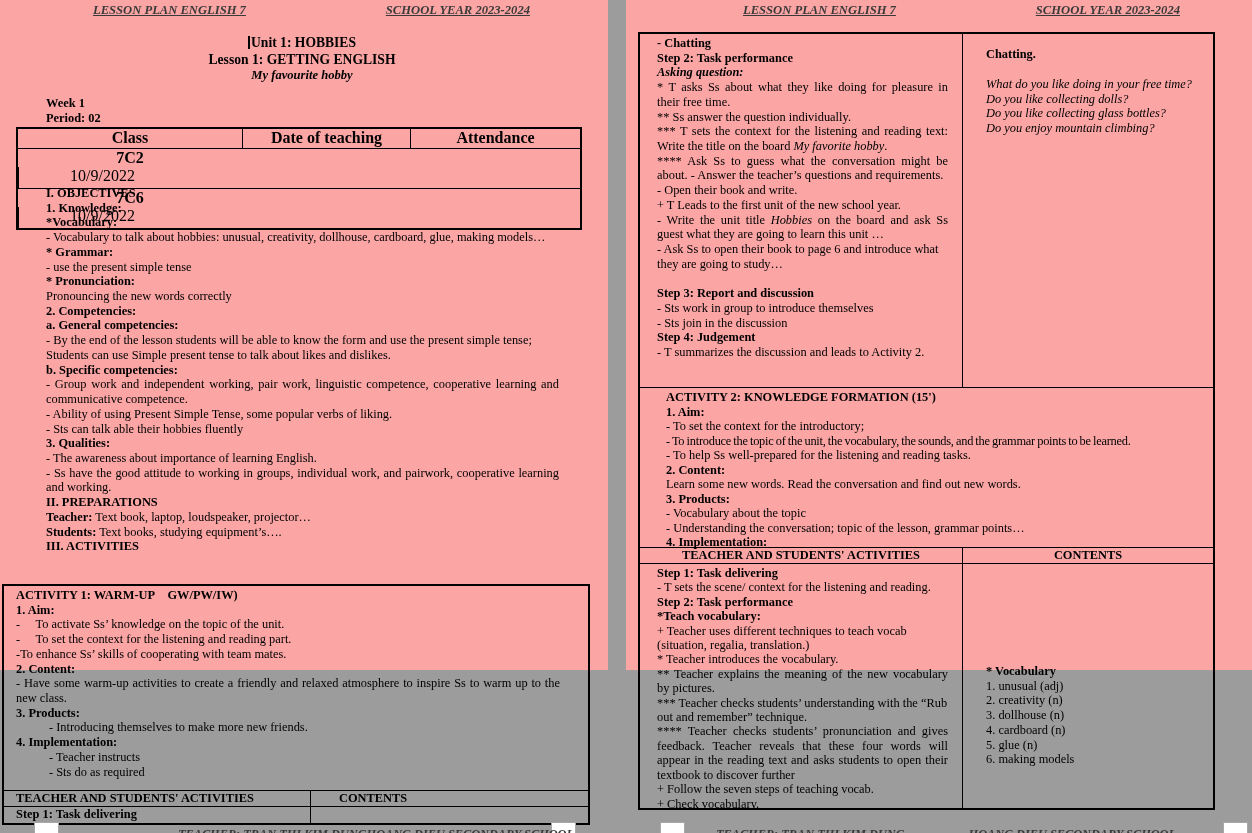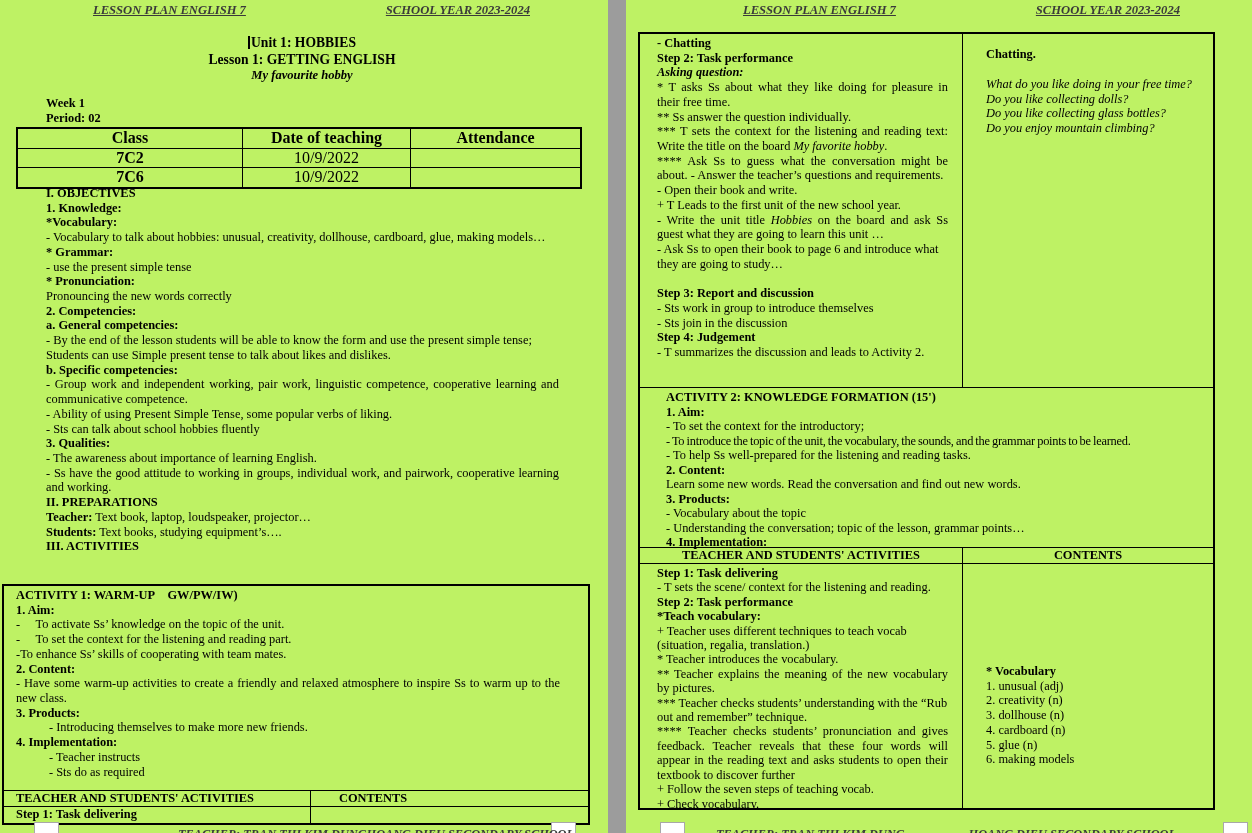--- a/index.html
+++ b/index.html
@@ -2,21 +2,21 @@
 <html><head>
 <meta charset="utf-8">
 <style>
   * { box-sizing: border-box; }
   html,body { margin:0; padding:0; }
   body {
     width:1252px; height:833px; overflow:hidden; position:relative;
     background:#9c9c9c; color:#000;
     font-family:"Liberation Serif","DejaVu Serif",serif;
   }
-  .page { position:absolute; top:0; height:833px; background:#bef264; }
+  .page { position:absolute; top:0; height:670px; background:#fca5a5; }
   #pageL { left:0; width:608px; }
   #pageR { left:626px; width:626px; }
   .gap { position:absolute; left:608px; top:0; width:18px; height:833px; background:#9c9c9c; }
 
   .phead { position:absolute; top:3px; display:flex; justify-content:space-between;
            font-weight:bold; font-style:italic; font-size:12.6px; color:#3a3a3a; white-space:nowrap; }
   .phead span { text-decoration:underline; }
   #pageL .phead { left:93px; width:437px; }
   #pageR .phead { left:117px; width:437px; }
 
@@ -33,21 +33,21 @@
   .titleblk { position:absolute; top:34px; left:0; width:604px; text-align:center; }
   .titleblk .t1, .titleblk .t2 { font-size:13.6px; font-weight:bold; line-height:17px; }
   .titleblk .t3 { font-size:12.6px; font-weight:bold; font-style:italic; line-height:15px; }
   .cursor { display:inline-block; width:2px; height:13px; background:#000; vertical-align:-2px; margin-right:1px; }
 
   .weekblk { position:absolute; top:96px; left:46px; font-weight:bold; }
   .weekblk p { line-height:14.9px; }
 
   .ctable { position:absolute; top:127px; left:16px; width:566px; border:2px solid #000; }
   .ctable .row { display:flex; }
-  .ctable .row + .row { border-top:1.5px solid #000; }
+  .ctable .row + .row { border-top:1.5px solid #000;flex-direction:column; }
   .ctable .cell { padding:1px 2px; text-align:center; font-size:16px; line-height:16.5px; }
   .ctable .c1 { width:224px; }
   .ctable .c2 { width:168px; border-left:1.5px solid #000; }
   .ctable .c3 { flex:1; border-left:1.5px solid #000; }
   .ctable .hrow .cell { font-weight:bold; }
   .ctable .cname { font-weight:bold; }
 
   .objblk { position:absolute; top:186px; left:46px; width:513px; }
 
   .procwrap { position:absolute; top:584px; left:2px; width:588px; border:2px solid #000; }
@@ -134,21 +134,21 @@
       <p class="bd">* Grammar:</p>
       <p>- use the present simple tense</p>
       <p class="bd">* Pronunciation:</p>
       <p>Pronouncing the new words correctly</p>
       <p class="bd">2. Competencies:</p>
       <p class="bd">a. General competencies:</p>
       <p>- By the end of the lesson students will be able to know the form and use the present simple tense; Students can use Simple present tense to talk about likes and dislikes.</p>
       <p class="bd">b. Specific competencies:</p>
       <p class="jf">- Group work and independent working, pair work, linguistic competence, cooperative learning and communicative competence.</p>
       <p>- Ability of using Present Simple Tense, some popular verbs of liking.</p>
-      <p>- Sts can talk about school hobbies fluently</p>
+      <p>- Sts can talk able their hobbies fluently</p>
       <p class="bd">3. Qualities:</p>
       <p>- The awareness about importance of learning English.</p>
       <p class="jf">- Ss have the good attitude to working in groups, individual work, and pairwork, cooperative learning and working.</p>
       <p class="bd">II. PREPARATIONS</p>
       <p><b>Teacher:</b><span> Text book, laptop, loudspeaker, projector…</span></p>
       <p><b>Students:</b><span> Text books, studying equipment’s….</span></p>
       <p class="bd">III. ACTIVITIES</p>
     </div>
 
     <div class="procwrap">

